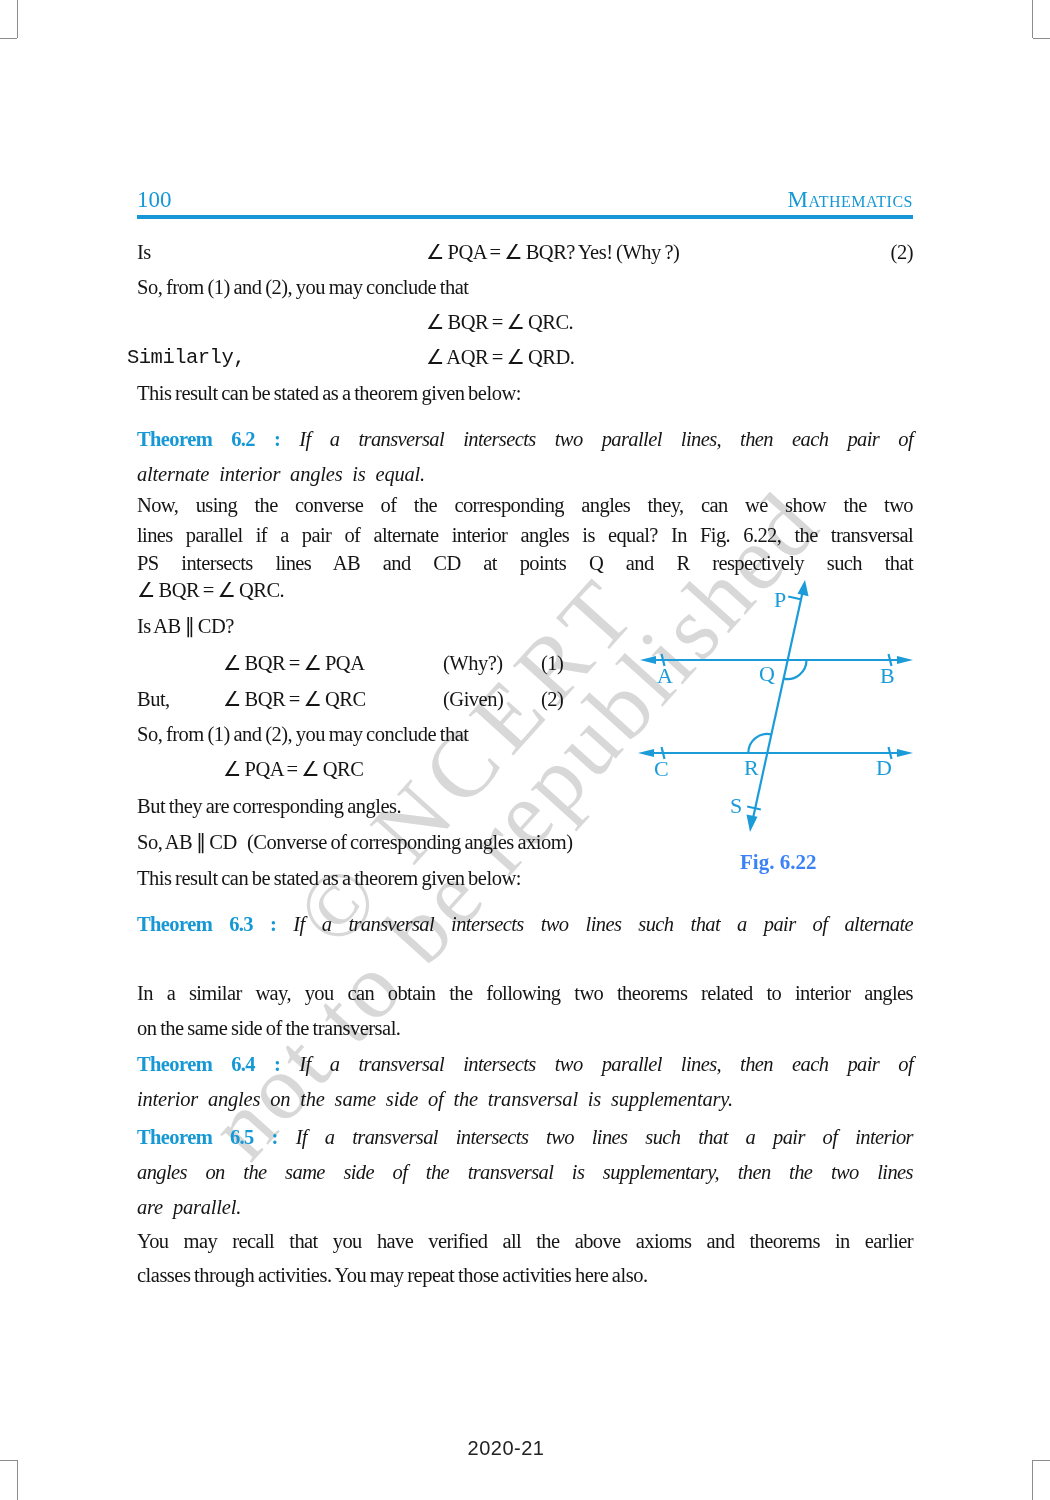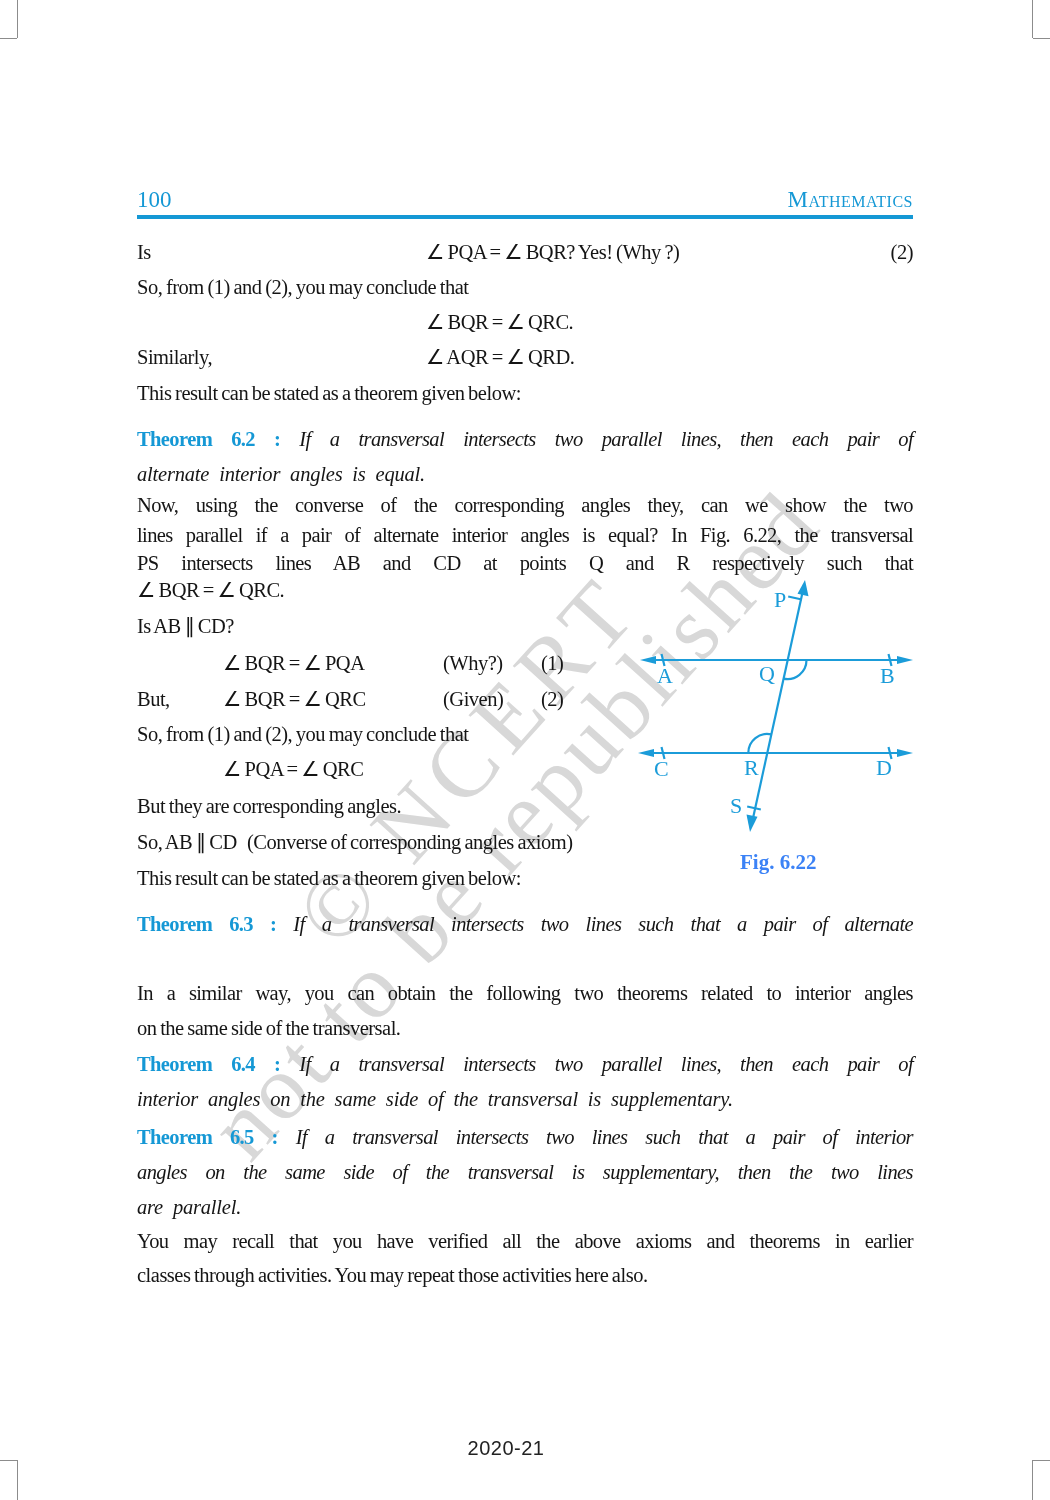--- a/index.html
+++ b/index.html
@@ -58,21 +58,21 @@
 
   <div class="ln accent" style="left:137px;top:186px;font-size:23px;letter-spacing:0;">100</div>
   <div class="ln accent smallcaps right" style="left:137px;top:186px;width:776px;font-size:23px;">Mathematics</div>
   <div class="rule"></div>
 
   <div class="ln" style="left:137px;top:240px;">Is</div>
   <div class="ln" style="left:426px;top:240px;">∠ PQA = ∠ BQR? Yes! (Why ?)</div>
   <div class="ln right" style="left:137px;top:240px;width:776px;">(2)</div>
   <div class="ln" style="left:137px;top:275px;">So, from (1) and (2), you may conclude that</div>
   <div class="ln" style="left:426px;top:310px;">∠ BQR = ∠ QRC.</div>
-  <div class="ln" style="left:137px;top:345px;">Similarly,</div>
+  <div class="ln" style="left:127px;top:345px;font-family:Liberation Mono, monospace;">Similarly,</div>
   <div class="ln" style="left:426px;top:345px;">∠ AQR = ∠ QRD.</div>
   <div class="ln" style="left:137px;top:381px;">This result can be stated as a theorem given below:</div>
 
   <div class="jl" style="top:427px;">
     <span class="thlabel">Theorem 6.2 :</span><span> </span><span class="ital">If a transversal intersects two parallel lines, then each pair of</span>
   </div>
   <div class="ln thlast" style="left:137px;top:462px;">alternate interior angles is equal.</div>
 
   <div class="jl" style="top:493px;"><span>Now, using the converse of the corresponding angles they, can we show the two</span></div>
   <div class="jl" style="top:523px;"><span>lines parallel if a pair of alternate interior angles is equal? In Fig. 6.22, the transversal</span></div>

